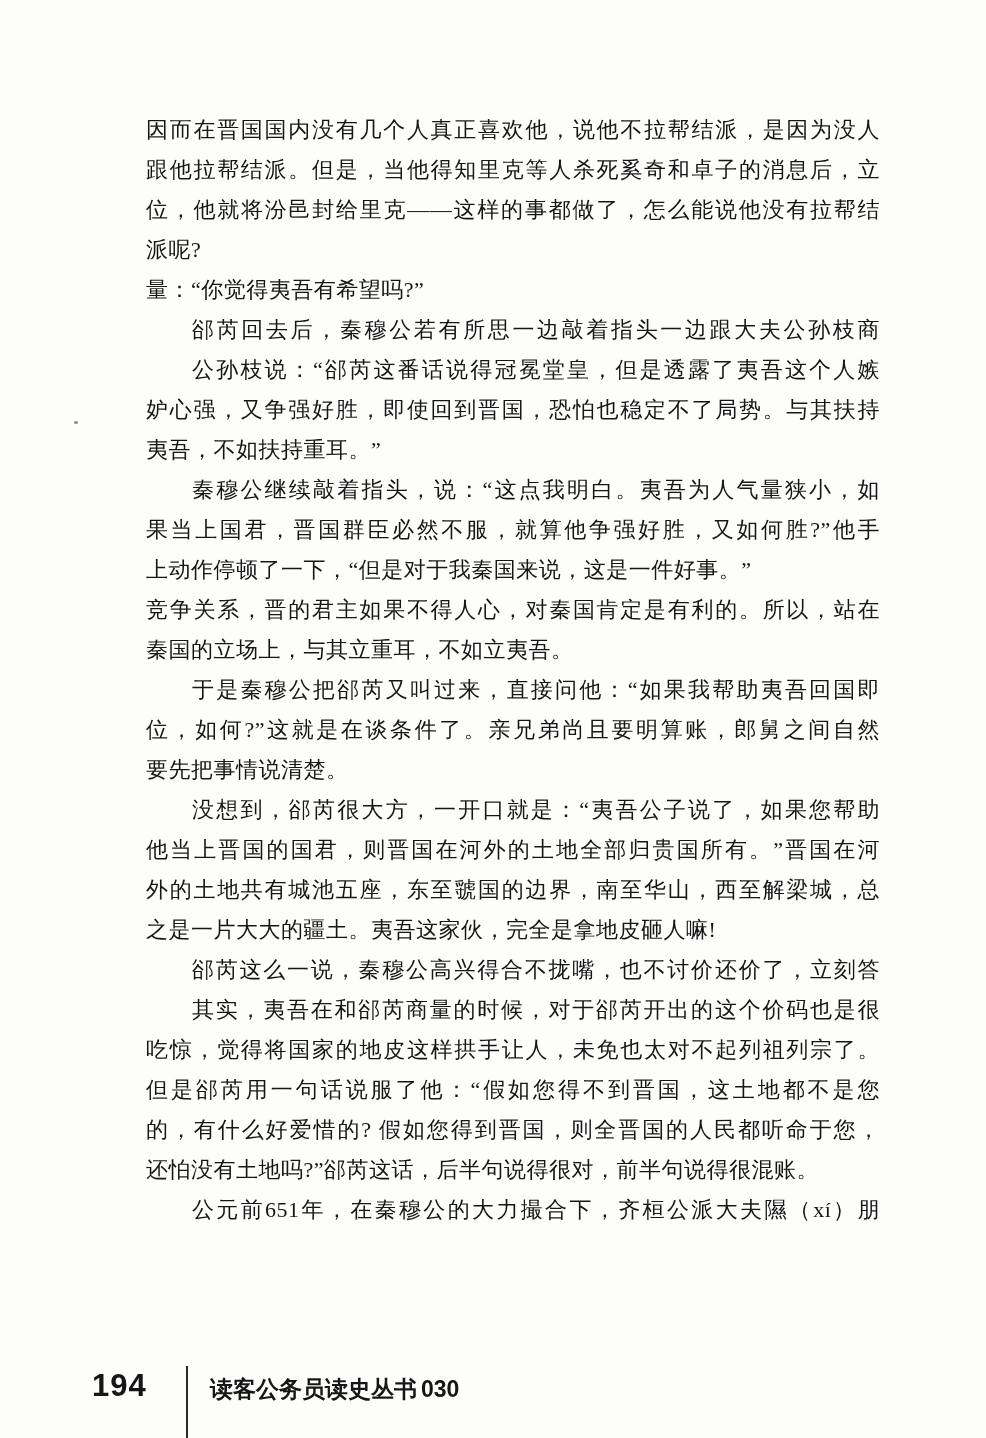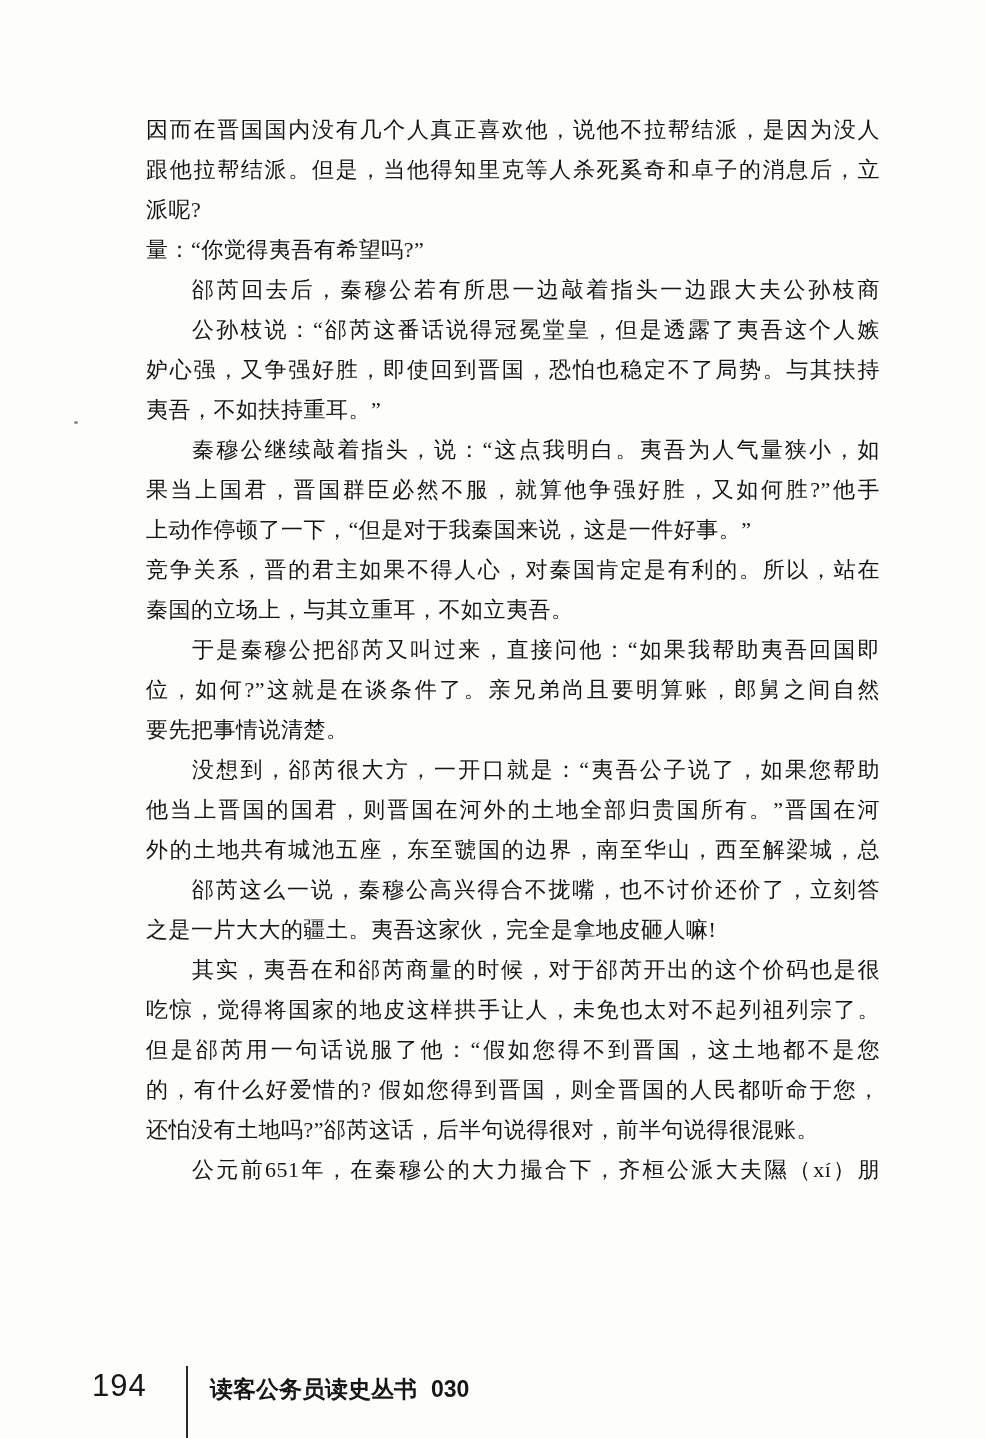--- a/index.html
+++ b/index.html
@@ -41,63 +41,64 @@
     position: absolute;
     left: 0; top: 1362px;
     width: 986px; height: 76px;
     font-family: "Liberation Sans", sans-serif;
     color: #161616;
   }
   .page-number {
     position: absolute;
     left: 92px; top: 6px;
     font-size: 31px;
-    font-weight: normal;
+    font-weight: bold;
     letter-spacing: 1px;
     text-align: center;
   }
   .footer-rule {
     position: absolute;
     left: 186px; top: 4px;
     width: 2px; height: 72px;
     background: #2a2a2a;
   }
   .series-line {
     position: absolute;
     left: 210px; top: 12px;
     font-size: 23px;
     font-weight: bold;
   }
-  .series-number { margin-left: 14px; }
+  .series-number { margin-left: 4px; }
 </style>
 </head>
 <body>
 
 <div class="page-body">
   <div class="text-line">因而在晋国国内没有几个人真正喜欢他，说他不拉帮结派，是因为没人</div>
   <div class="text-line">跟他拉帮结派。但是，当他得知里克等人杀死奚奇和卓子的消息后，立</div>
+  <div class="text-line">位，他就将汾邑封给里克——这样的事都做了，怎么能说他没有拉帮结</div>
   <div class="text-line end">派呢?</div>
   <div class="text-line end">量：“你觉得夷吾有希望吗?”</div>
   <div class="text-line indent">郤芮回去后，秦穆公若有所思一边敲着指头一边跟大夫公孙枝商</div>
   <div class="text-line indent">公孙枝说：“郤芮这番话说得冠冕堂皇，但是透露了夷吾这个人嫉</div>
   <div class="text-line">妒心强，又争强好胜，即使回到晋国，恐怕也稳定不了局势。与其扶持</div>
   <div class="text-line end">夷吾，不如扶持重耳。”</div>
   <div class="text-line indent">秦穆公继续敲着指头，说：“这点我明白。夷吾为人气量狭小，如</div>
   <div class="text-line">果当上国君，晋国群臣必然不服，就算他争强好胜，又如何胜?”他手</div>
   <div class="text-line end">上动作停顿了一下，“但是对于我秦国来说，这是一件好事。”</div>
   <div class="text-line">竞争关系，晋的君主如果不得人心，对秦国肯定是有利的。所以，站在</div>
   <div class="text-line end">秦国的立场上，与其立重耳，不如立夷吾。</div>
   <div class="text-line indent">于是秦穆公把郤芮又叫过来，直接问他：“如果我帮助夷吾回国即</div>
   <div class="text-line">位，如何?”这就是在谈条件了。亲兄弟尚且要明算账，郎舅之间自然</div>
   <div class="text-line end">要先把事情说清楚。</div>
   <div class="text-line indent">没想到，郤芮很大方，一开口就是：“夷吾公子说了，如果您帮助</div>
   <div class="text-line">他当上晋国的国君，则晋国在河外的土地全部归贵国所有。”晋国在河</div>
   <div class="text-line">外的土地共有城池五座，东至虢国的边界，南至华山，西至解梁城，总</div>
+  <div class="text-line end">之是一片大大的疆土。夷吾这家伙，完全是拿地皮砸人嘛!</div>
   <div class="text-line indent">郤芮这么一说，秦穆公高兴得合不拢嘴，也不讨价还价了，立刻答</div>
-  <div class="text-line end">之是一片大大的疆土。夷吾这家伙，完全是拿地皮砸人嘛!</div>
   <div class="text-line indent">其实，夷吾在和郤芮商量的时候，对于郤芮开出的这个价码也是很</div>
   <div class="text-line">吃惊，觉得将国家的地皮这样拱手让人，未免也太对不起列祖列宗了。</div>
   <div class="text-line">但是郤芮用一句话说服了他：“假如您得不到晋国，这土地都不是您</div>
   <div class="text-line">的，有什么好爱惜的? 假如您得到晋国，则全晋国的人民都听命于您，</div>
   <div class="text-line end">还怕没有土地吗?”郤芮这话，后半句说得很对，前半句说得很混账。</div>
   <div class="text-line indent">公元前651年，在秦穆公的大力撮合下，齐桓公派大夫隰（xí）朋</div>
 </div>
 
 <div class="speck"></div>
 

